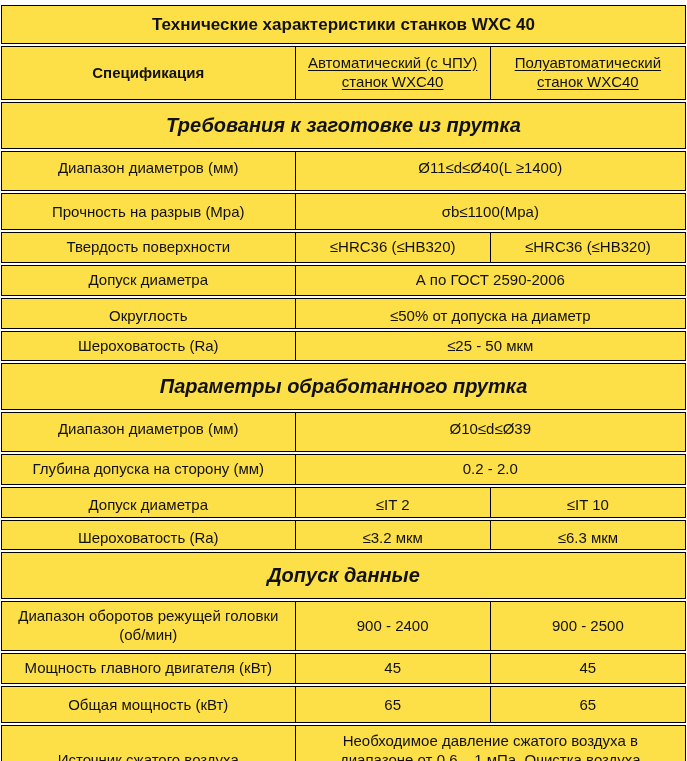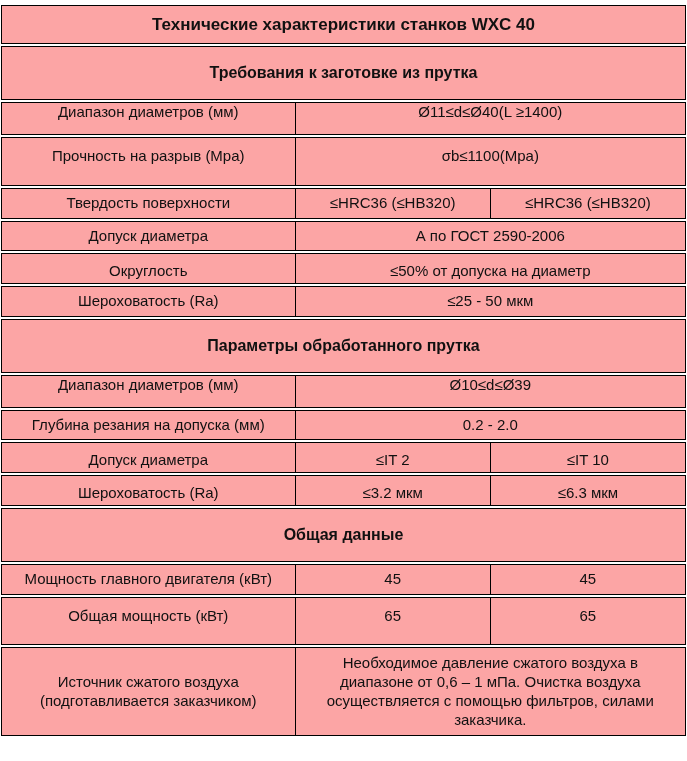--- a/index.html
+++ b/index.html
@@ -16,58 +16,64 @@
     border-spacing: 0 2px;
     table-layout: fixed;
   }
   td {
     border: 1px solid #000000;
     text-align: center;
     vertical-align: middle;
     padding: 5px 6px;
     font-size: 15px;
     line-height: 1.25;
-    background: #fca5a5;
+    background: #fde047;
     overflow-wrap: break-word;
   }
   td + td { border-left: 0; }
   td.title-cell {
     font-size: 17px;
     font-weight: bold;
     padding: 8px 6px;
   }
   td.section-cell {
-    font-size: 16px;
+    font-size: 20px;
     font-weight: bold;
-    padding: 16px 6px;
+    padding: 10px 6px;
+    font-style: italic;
   }
   td.head-label { font-weight: bold; padding: 13px 6px; }
   td.head-col { padding: 7px 10px; }
   td.head-col .u { text-decoration: underline; text-underline-offset: 2px; }
-  tr.tall td { padding-top: 0; padding-bottom: 12px; }
-  tr.mid td { padding-top: 9px; padding-bottom: 19px; }
+  tr.tall td { padding-top: 7px; padding-bottom: 12px; }
+  tr.mid td { padding-top: 9px; padding-bottom: 8px; }
   tr.short td { padding-top: 8px; padding-bottom: 2px; }
   td.wrap-value { padding: 6px 10px; }
 </style>
 </head>
 <body>
 
 <div class="page">
   <table class="spec-table">
     <colgroup>
       <col style="width:43%">
       <col style="width:28.5%">
       <col style="width:28.5%">
     </colgroup>
 
     <tbody>
         <tr>
       <td class="title-cell" colspan="3">Технические характеристики станков WXC 40</td>
     </tr>
 
+    <tr>
+      <td class="head-label">Спецификация</td>
+      <td class="head-col"><span class="u">Автоматический (с ЧПУ) станок WXC40</span></td>
+      <td class="head-col"><span class="u">Полуавтоматический станок WXC40</span></td>
+    </tr>
 
     <tr>
       <td class="section-cell" colspan="3">Требования к заготовке из прутка</td>
     </tr>
     <tr class="tall">
       <td>Диапазон диаметров (мм)</td>
       <td colspan="2">Ø11≤d≤Ø40(L ≥1400)</td>
     </tr>
     <tr class="mid">
       <td>Прочность на разрыв (Mpa)</td>
@@ -92,36 +98,41 @@
     </tr>
 
     <tr>
       <td class="section-cell" colspan="3">Параметры обработанного прутка</td>
     </tr>
     <tr class="tall">
       <td>Диапазон диаметров (мм)</td>
       <td colspan="2">Ø10≤d≤Ø39</td>
     </tr>
     <tr>
-      <td>Глубина резания на допуска (мм)</td>
+      <td>Глубина допуска на сторону (мм)</td>
       <td colspan="2">0.2 - 2.0</td>
     </tr>
     <tr class="short">
       <td>Допуск диаметра</td>
       <td>≤IT 2</td>
       <td>≤IT 10</td>
     </tr>
     <tr class="short">
       <td>Шероховатость (Ra)</td>
       <td>≤3.2 мкм</td>
       <td>≤6.3 мкм</td>
     </tr>
 
     <tr>
-      <td class="section-cell" colspan="3">Общая данные</td>
+      <td class="section-cell" colspan="3">Допуск данные</td>
+    </tr>
+    <tr>
+      <td>Диапазон оборотов режущей головки (об/мин)</td>
+      <td>900 - 2400</td>
+      <td>900 - 2500</td>
     </tr>
     <tr>
       <td>Мощность главного двигателя (кВт)</td>
       <td>45</td>
       <td>45</td>
     </tr>
     <tr class="mid">
       <td>Общая мощность (кВт)</td>
       <td>65</td>
       <td>65</td>

